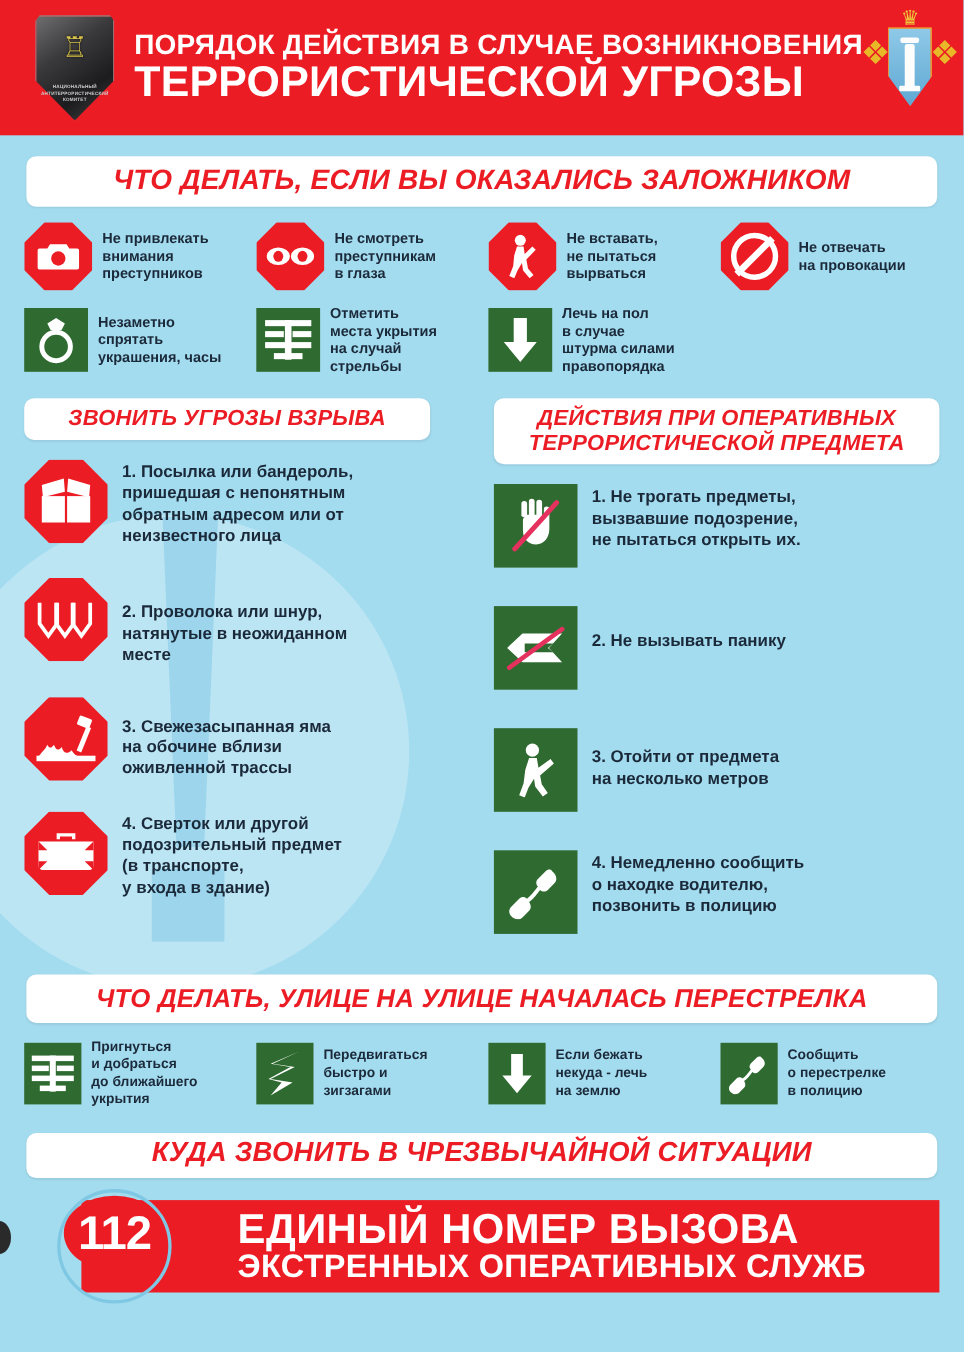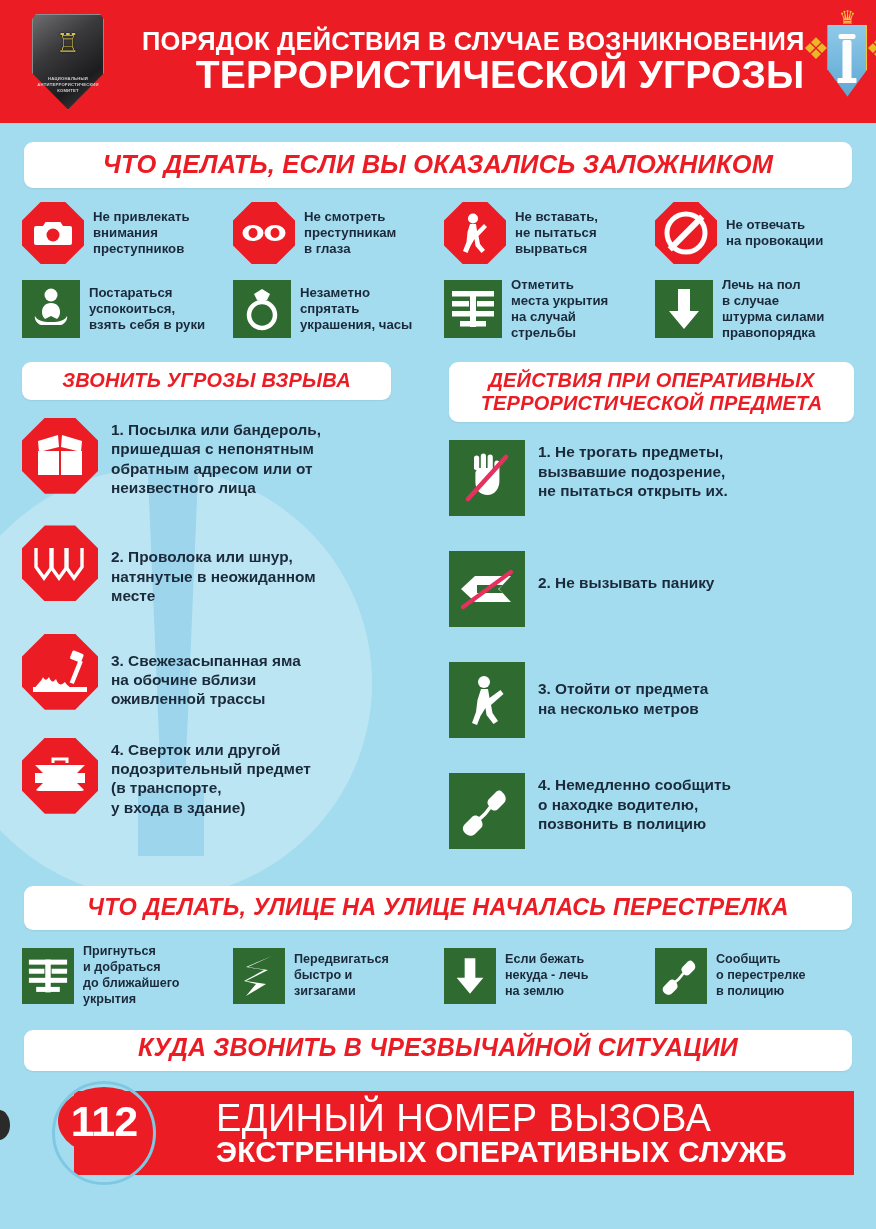--- a/index.html
+++ b/index.html
@@ -52,23 +52,22 @@
     bottom: 16px; left: 0; right: 0;
     text-align: center;
     color: #cfcfcf;
     font-size: 4.2px;
     line-height: 6px;
     letter-spacing: .2px;
     font-weight: bold;
   }
   .header-titles {
     flex: 1 1 auto;
-    padding-left: 38px;
+    padding-left: 18px;
     color: #ffffff;
-    text-align: right;
   }
   .title-line1 {
     font-size: 25.5px;
     font-weight: bold;
     letter-spacing: 0.2px;
     line-height: 1.05;
     white-space: nowrap;
   }
   .title-line2 {
     font-size: 39px;
@@ -276,21 +275,21 @@
   .call-bar {
     position: absolute;
     left: 52px; right: 0; top: 4px; bottom: 4px;
     background: #EC1C24;
     display: flex;
     flex-direction: column;
     justify-content: center;
     padding-left: 142px;
   }
   .call-l1 {
-    color: #fff; font-weight: normal; font-size: 38px;
+    color: #fff; font-weight: bold; font-size: 38px;
     line-height: 1.0; letter-spacing: 0.4px; white-space: nowrap;
   }
   .call-l2 {
     color: #fff; font-weight: bold; font-size: 29.5px;
     line-height: 1.05; letter-spacing: 0.3px; white-space: nowrap;
   }
   .call-circle {
     position: absolute;
     left: 36px; top: 0;
     width: 92px; height: 68px;
@@ -407,32 +406,20 @@
             <rect x="19" y="-1" width="6" height="46" fill="#fff" transform="rotate(45 22 22)"></rect>
           </svg>
         </div>
       </div>
       <div class="caption">Не отвечать<br>на провокации</div>
     </div>
   </div>
 
   <div class="grid4 row2">
 
-    <div class="cell">
-      <div class="tile tile-58 square-green">
-        <div class="icon-glyph">
-          <svg width="40" height="42" viewBox="0 0 40 42">
-            <circle cx="20" cy="7" r="6.5" fill="#fff"></circle>
-            <path fill="#fff" d="M20 15c6 0 9 4 9 9 0 3-1 5-3 7l-6-3-6 3c-2-2-3-4-3-7 0-5 3-9 9-9z"></path>
-            <path fill="#fff" d="M4 28c2 4 7 6 16 6s14-2 16-6c1 3-2 8-6 9H10c-4-1-7-6-6-9z"></path>
-          </svg>
-        </div>
-      </div>
-      <div class="caption">Постараться<br>успокоиться,<br>взять себя в руки</div>
-    </div>
 
     <div class="cell">
       <div class="tile tile-58 square-green">
         <div class="icon-glyph">
           <svg width="34" height="44" viewBox="0 0 34 44">
             <path fill="#fff" d="M17 2l8 5-3 6h-10l-3-6z"></path>
             <circle cx="17" cy="28" r="13" fill="none" stroke="#fff" stroke-width="4.5"></circle>
           </svg>
         </div>
       </div>

